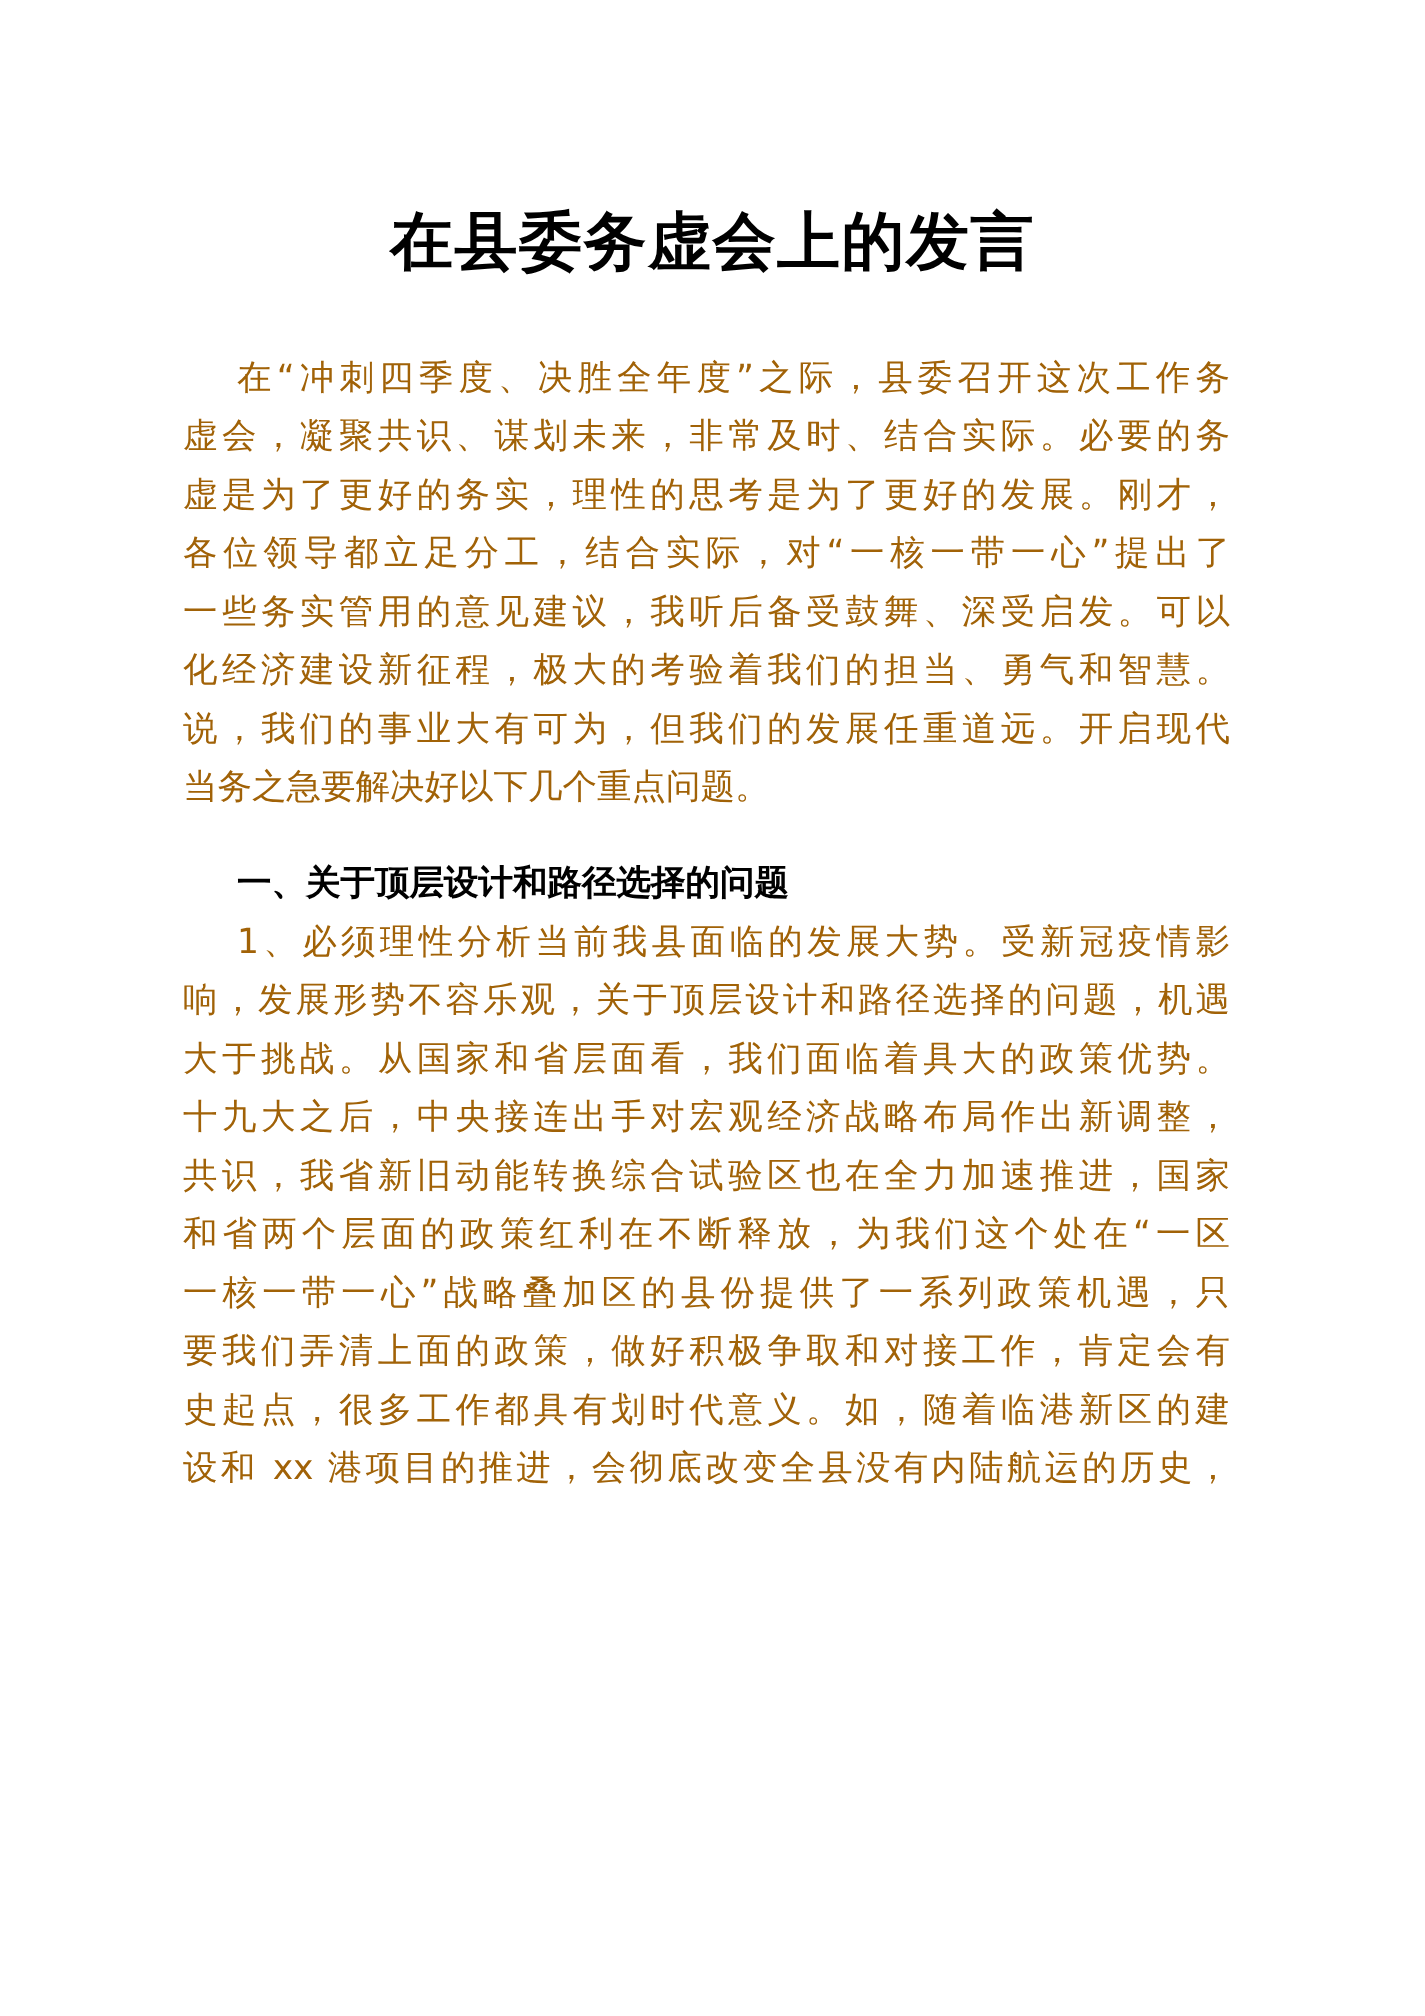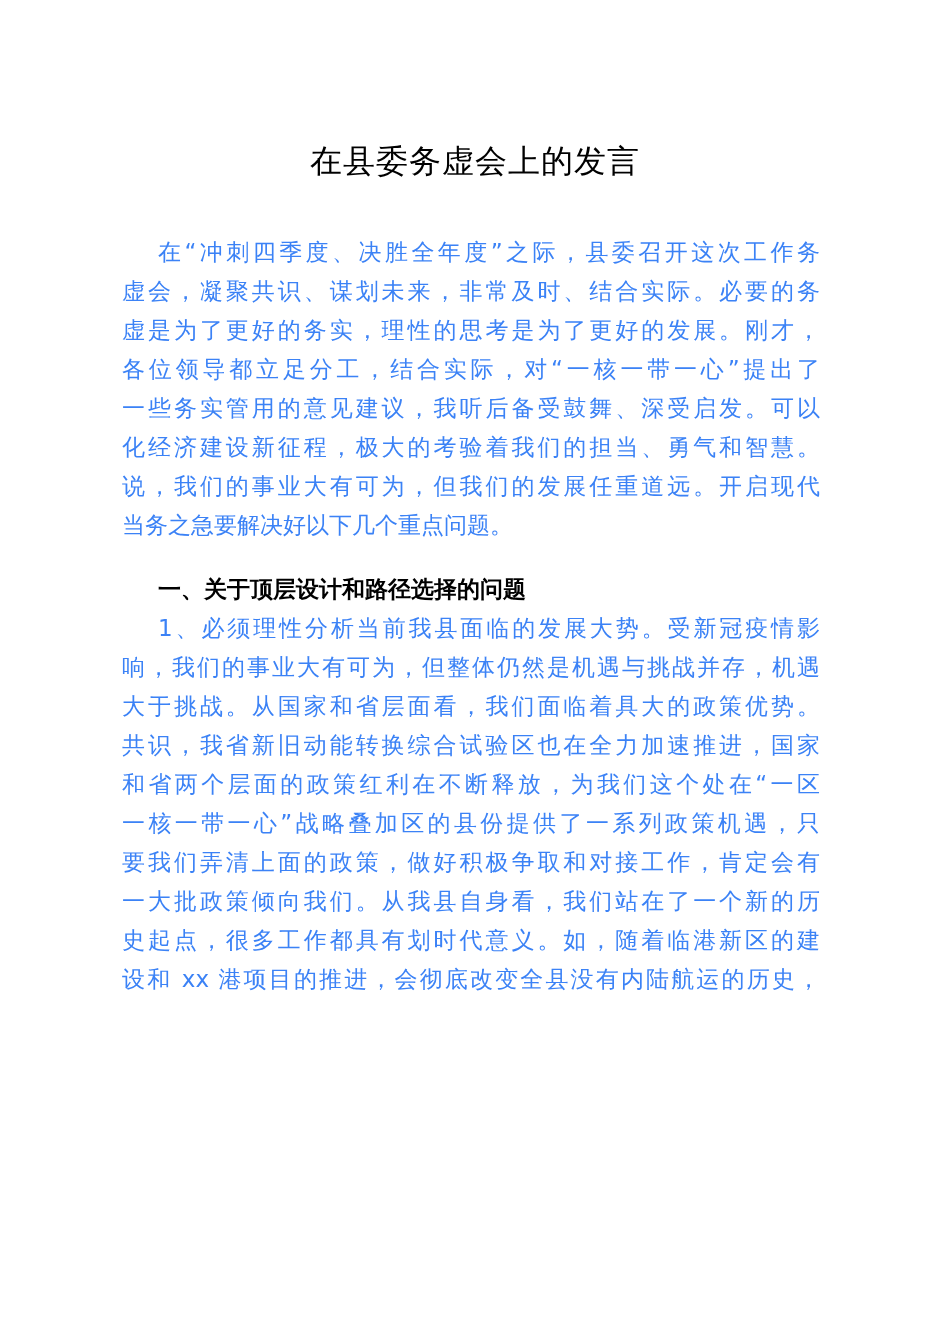--- a/index.html
+++ b/index.html
@@ -22,41 +22,41 @@
       height: 1344px;
       background: #ffffff;
     }
     .title {
       position: absolute;
       left: 0;
       top: 136px;
       width: 950px;
       text-align: center;
       font-family: "DejaVu Serif", "Liberation Serif", serif;
-      font-weight: normal;
-      font-size: 32px;
+      font-weight: bold;
+      font-size: 42px;
       line-height: 50px;
       letter-spacing: 1px;
       color: #000000;
     }
     .body {
       position: absolute;
       left: 122px;
       top: 233px;
       width: 698px;
     }
     .line {
       height: 39px;
       line-height: 39px;
       font-size: 23px;
       white-space: nowrap;
       text-align: justify;
       text-align-last: justify;
       letter-spacing: 0;
-      color: #3b82f6;
+      color: #a16207;
       font-family: "DejaVu Sans", "Liberation Sans", sans-serif;
       font-weight: normal;
     }
     .line.indent {
       padding-left: 36px;
     }
     .line.last {
       text-align-last: left;
     }
     .line.heading {
@@ -83,24 +83,24 @@
       <div class="line">一些务实管用的意见建议，我听后备受鼓舞、深受启发。可以</div>
       <div class="line">化经济建设新征程，极大的考验着我们的担当、勇气和智慧。</div>
       <div class="line">说，我们的事业大有可为，但我们的发展任重道远。开启现代</div>
       <div class="line last">当务之急要解决好以下几个重点问题。</div>
     </div>
 
     <div class="line heading">一、关于顶层设计和路径选择的问题</div>
 
     <div>
       <div class="line indent">1、必须理性分析当前我县面临的发展大势。受新冠疫情影</div>
-      <div class="line">响，我们的事业大有可为，但整体仍然是机遇与挑战并存，机遇</div>
+      <div class="line">响，发展形势不容乐观，关于顶层设计和路径选择的问题，机遇</div>
       <div class="line">大于挑战。从国家和省层面看，我们面临着具大的政策优势。</div>
+      <div class="line">十九大之后，中央接连出手对宏观经济战略布局作出新调整，</div>
       <div class="line">共识，我省新旧动能转换综合试验区也在全力加速推进，国家</div>
       <div class="line">和省两个层面的政策红利在不断释放，为我们这个处在“一区</div>
       <div class="line">一核一带一心”战略叠加区的县份提供了一系列政策机遇，只</div>
       <div class="line">要我们弄清上面的政策，做好积极争取和对接工作，肯定会有</div>
-      <div class="line">一大批政策倾向我们。从我县自身看，我们站在了一个新的历</div>
       <div class="line">史起点，很多工作都具有划时代意义。如，随着临港新区的建</div>
       <div class="line">设和 xx 港项目的推进，会彻底改变全县没有内陆航运的历史，</div>
     </div>
   </div>
 </div>
 
 </body></html>

